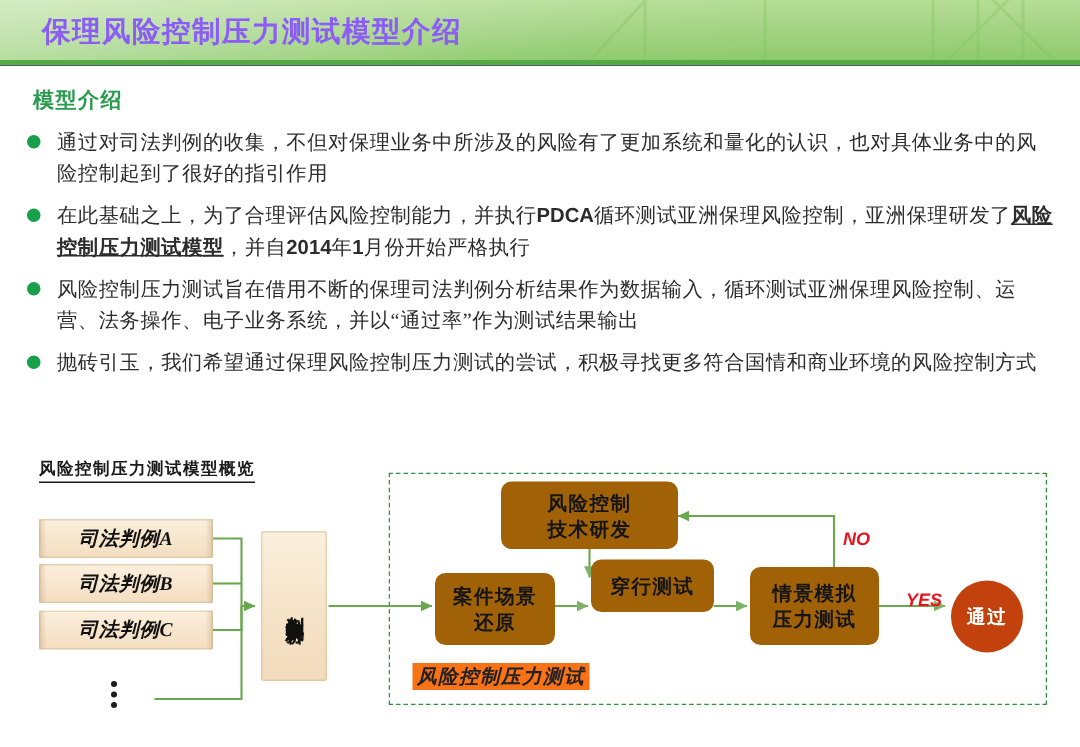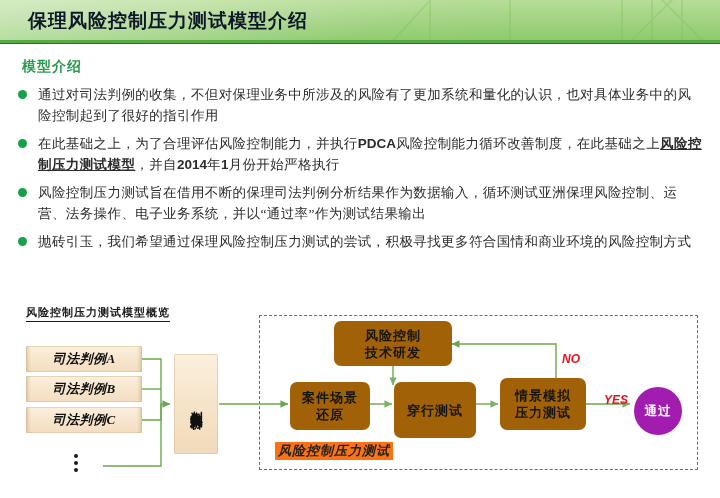--- a/index.html
+++ b/index.html
@@ -56,21 +56,21 @@
     background: #2f6b38;
   }
 
   .slide-title {
     position: absolute;
     left: 28px;
     top: 8px;
     font-family: "Liberation Serif", "DejaVu Serif", serif;
     font-size: 19px;
     font-weight: bold;
-    color: #0f172a;
+    color: #8b5cf6;
     letter-spacing: 1px;
     white-space: nowrap;
   }
 
   
   .section-heading {
     position: absolute;
     left: 22px;
     top: 58px;
     font-size: 14px;
@@ -235,21 +235,21 @@
     line-height: 17px;
   }
 
   .pass-circle {
     position: absolute;
     left: 634px;
     top: 91px;
     width: 48px;
     height: 48px;
     border-radius: 50%;
-    background: #a21caf;
+    background: #c2410c;
     display: flex;
     align-items: center;
     justify-content: center;
     color: #ffffff;
     font-size: 12.5px;
     font-weight: bold;
     letter-spacing: 1px;
   }
 
   .yes-label, .no-label {
@@ -294,21 +294,21 @@
 
   <div class="bullets">
 
     <div class="bullet-row">
       <div class="bullet-dot"></div>
       <div class="bullet-text"><span>通过对司法判例的收集，不但对保理业务中所涉及的风险有了更加系统和量化的认识，也对具体业务中的风险控制起到了很好的指引作用</span></div>
     </div>
 
     <div class="bullet-row">
       <div class="bullet-dot"></div>
-      <div class="bullet-text"><span>在此基础之上，为了合理评估风险控制能力，并执行</span><span class="lat">PDCA</span><span>风险控制能力循环改善制度，在此基础之上</span><u>风险控制压力测试模型</u><span>，并自</span><span class="lat">2014</span><span>年</span><span class="lat">1</span><span>月份开始严格执行</span></div>
+      <div class="bullet-text"><span>在此基础之上，为了合理评估风险控制能力，并执行</span><span class="lat">PDCA</span><span>循环测试亚洲保理风险控制，亚洲保理研发了</span><u>风险控制压力测试模型</u><span>，并自</span><span class="lat">2014</span><span>年</span><span class="lat">1</span><span>月份开始严格执行</span></div>
     </div>
 
     <div class="bullet-row">
       <div class="bullet-dot"></div>
       <div class="bullet-text"><span>风险控制压力测试旨在借用不断的保理司法判例分析结果作为数据输入，循环测试亚洲保理风险控制、运营、法务操作、电子业务系统，并以“通过率”作为测试结果输出</span></div>
     </div>
 
     <div class="bullet-row">
       <div class="bullet-dot"></div>
       <div class="bullet-text"><span>抛砖引玉，我们希望通过保理风险控制压力测试的尝试，积极寻找更多符合国情和商业环境的风险控制方式</span></div>
@@ -387,21 +387,21 @@
       </div>
     </div>
 
     <div class="pbox" style="left:290px; top:86px; width:80px; height:48px;">
       <div>
         <div>案件场景</div>
         <div>还原</div>
       </div>
     </div>
 
-    <div class="pbox" style="left:394px; top:86px; width:82px; height:56px;">
+    <div class="pbox" style="left:394px; top:77px; width:82px; height:35px;">
       <div>
         <div>穿行测试</div>
       </div>
     </div>
 
     <div class="pbox" style="left:500px; top:82px; width:86px; height:52px;">
       <div>
         <div>情景模拟</div>
         <div>压力测试</div>
       </div>

